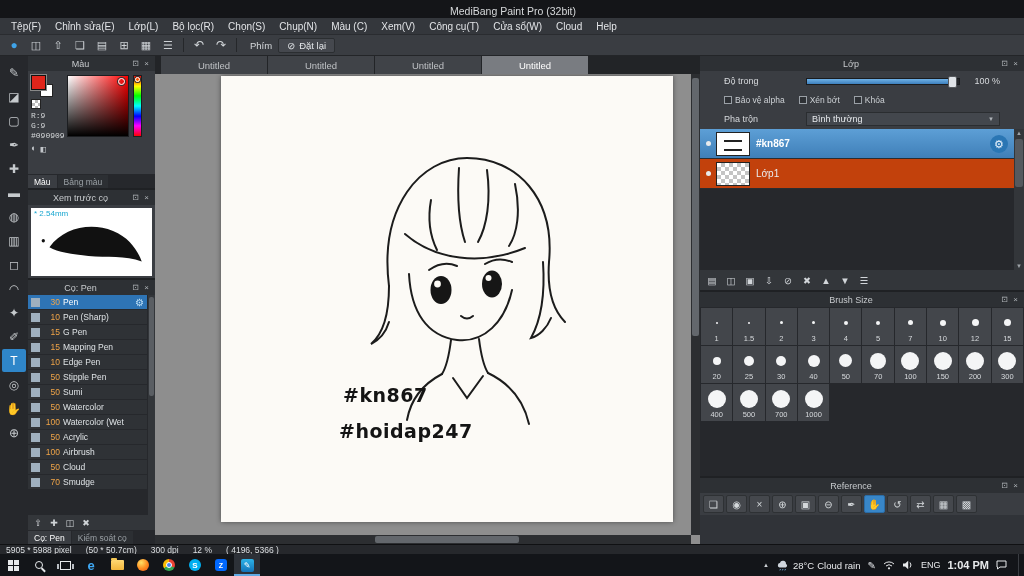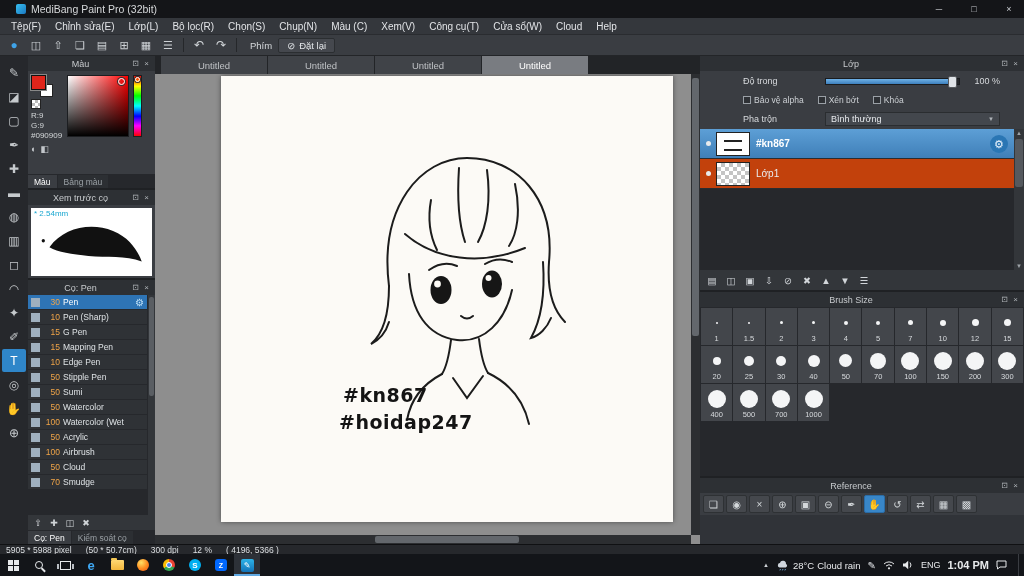--- a/index.html
+++ b/index.html
@@ -1,20 +1,20 @@
 <!DOCTYPE html>
 <html><head>
 <meta charset="utf-8">
 <style>
   * { margin:0; padding:0; box-sizing:border-box; }
   html,body { width:1024px; height:576px; overflow:hidden; font-family:"Liberation Sans",sans-serif; }
   .app { width:1024px; height:576px; display:flex; flex-direction:column; background:#2a2c30; color:#e4e6e9; user-select:none; }
 
   
-  .titlebar { height:18px; background:#141518; display:flex; align-items:center; padding-left:16px; gap:5px; }
+  .titlebar { height:18px; background:#141518; display:flex; align-items:center; padding-left:2px; gap:5px;flex-direction:column; }
   .app-icon { width:10px; height:10px; border-radius:2px; background:linear-gradient(135deg,#37c0f0,#1b77c0); }
   .title-text { font-size:10.5px; color:#d6d8da; flex:1; }
   .wc { width:30px; height:18px; display:flex; align-items:center; justify-content:center; font-size:9px; color:#c9ccd0; }
 
   
   .menubar { height:16px; background:#34373c; display:flex; align-items:center; padding-left:4px; }
   .menu-item { padding:0 7px; font-size:10px; color:#e2e4e7; white-space:nowrap; }
 
   
   .toolbar { height:22px; background:#3a3d42; border-top:1px solid #2a2c30; border-bottom:1px solid #232528; display:flex; align-items:center; padding:0 4px; gap:2px; }
@@ -34,21 +34,21 @@
   .tool.active { background:#2f86c9; color:#fff; }
 
   
   .left-col { width:127px; background:#1f2124; display:flex; flex-direction:column; gap:2px; }
   .panel { background:#3a3d42; display:flex; flex-direction:column; min-height:0; }
   .panel-header { height:15px; background:#2d3034; display:flex; align-items:center; padding:0 3px; font-size:9px; color:#c7cacd; flex-shrink:0; }
   .panel-title { flex:1; text-align:center; white-space:nowrap; overflow:hidden; }
   .panel-hicon { width:11px; text-align:center; font-size:8px; color:#aeb2b6; }
 
   .color-panel { height:132px; }
-  .color-body { flex:1; display:flex; padding:4px 3px; gap:4px; }
+  .color-body { flex:1; display:flex; padding:4px 3px; gap:4px;font-family:Liberation Mono, monospace; }
   .swatch-col { width:32px; display:flex; flex-direction:column; font-size:8px; color:#d5d8da; }
   .fgbg { position:relative; width:22px; height:22px; margin-bottom:2px; }
   .bg-swatch { position:absolute; right:0; bottom:0; width:13px; height:13px; background:#fff; border:1px solid #222; }
   .fg-swatch { position:absolute; left:0; top:0; width:15px; height:15px; background:#e0251b; border:1px solid #111; outline:1px solid #888; }
   .tr-swatch { width:10px; height:10px; background:repeating-conic-gradient(#bbb 0 25%, #fff 0 50%); background-size:6px 6px; border:1px solid #222; margin-bottom:2px; }
   .rgb-line { line-height:10px; }
   .mini-icons { display:flex; gap:4px; margin-top:3px; font-size:9px; color:#c2c6ca; }
   .sv-square { width:62px; height:62px; position:relative; border:1px solid #1c1e21;
     background:linear-gradient(to top,#000,rgba(0,0,0,0)),linear-gradient(to right,#fff,#f00); }
   .sv-marker { position:absolute; top:2px; right:3px; width:7px; height:7px; border:1.5px solid #fff; border-radius:50%; box-shadow:0 0 0 1px #333; }
@@ -81,30 +81,30 @@
   
   .canvas-col { flex:1; display:flex; flex-direction:column; min-width:0; }
   .tabbar { height:18px; background:#222427; display:flex; gap:1px; padding-left:6px; flex-shrink:0; }
   .ctab { width:106px; background:#404348; color:#bfc2c5; font-size:9.5px; display:flex; align-items:center; justify-content:center; }
   .ctab.active { background:#797c81; color:#fff; }
   .viewport { flex:1; position:relative; background:#8e8e8e; overflow:hidden; }
   .page { position:absolute; left:66px; top:2px; width:452px; height:446px; background:#fcfaf6; box-shadow:0 0 5px rgba(0,0,0,.45); }
   .sketch-svg { position:absolute; inset:0; }
   .tag { position:absolute; font-weight:bold; font-size:19px; color:#141414; font-family:"DejaVu Sans",sans-serif; letter-spacing:.5px; }
   .tag1 { left:122px; top:308px; }
-  .tag2 { left:118px; top:335px; }
+  .tag2 { left:118px; top:344px; }
   .vscroll { position:absolute; top:0; right:0; bottom:9px; width:9px; background:#2c2e31; }
   .vscroll-thumb { position:absolute; top:4px; left:1px; right:1px; height:56%; background:#63676c; border-radius:2px; }
   .hscroll { position:absolute; left:0; right:9px; bottom:0; height:9px; background:#2c2e31; }
   .hscroll-thumb { position:absolute; left:41%; width:27%; top:1px; bottom:1px; background:#63676c; border-radius:2px; }
 
   
   .right-col { width:324px; background:#1f2124; display:flex; flex-direction:column; gap:2px; }
   .layer-panel { height:234px; }
-  .lp-row { display:flex; align-items:center; padding:0 24px; gap:6px; font-size:9px; color:#d6d9dc; flex-shrink:0;margin-left:19px; }
+  .lp-row { display:flex; align-items:center; padding:0 24px; gap:6px; font-size:9px; color:#d6d9dc; flex-shrink:0; }
   .op-row { height:20px; }
   .lbl { width:76px; }
   .slider { flex:1; height:7px; background:#24262a; border:1px solid #1a1c1f; position:relative; }
   .slider-fill { position:absolute; top:0; bottom:0; left:0; right:3%; background:linear-gradient(#6fb1e6,#3d80bd); }
   .slider-knob { position:absolute; right:1.5%; top:-3px; width:9px; height:12px; background:#dfe3e7; border:1px solid #55585c; border-radius:2px; }
   .op-value { width:34px; text-align:right; }
   .blend-row { height:20px; }
   .dropdown { flex:1; height:14px; background:#43474d; border:1px solid #2a2d30; display:flex; align-items:center; padding:0 5px; font-size:9px; color:#e6e9ec; }
   .dd-caret { margin-left:auto; font-size:6px; color:#aeb3b8; }
   .opt-row { height:18px; gap:14px; }

